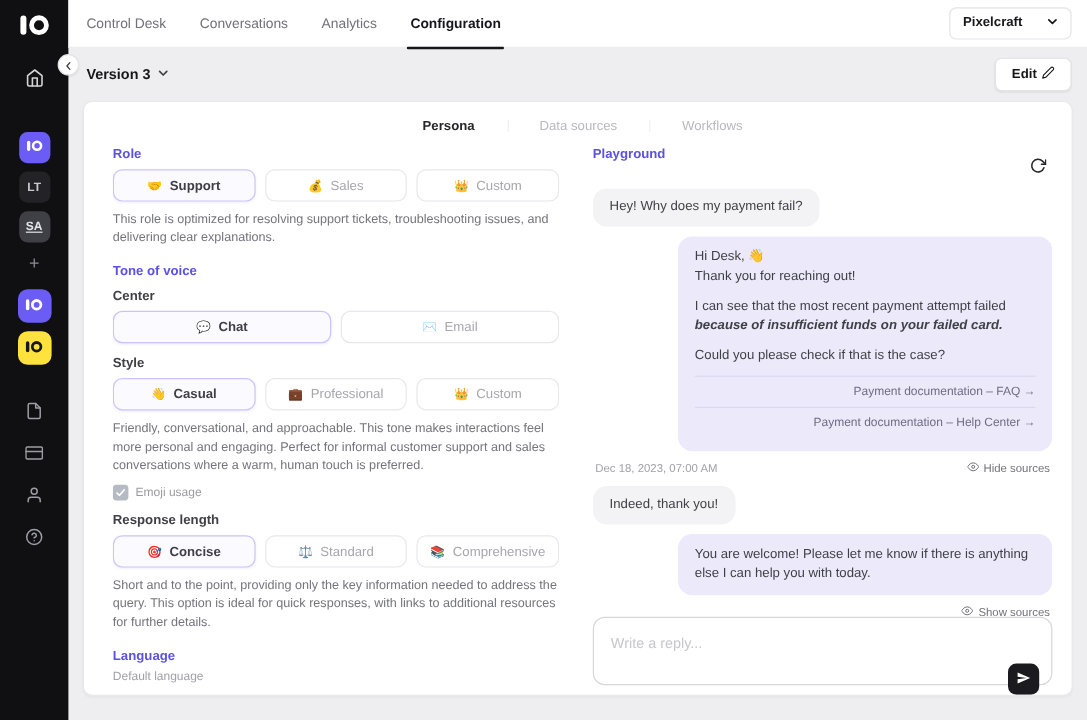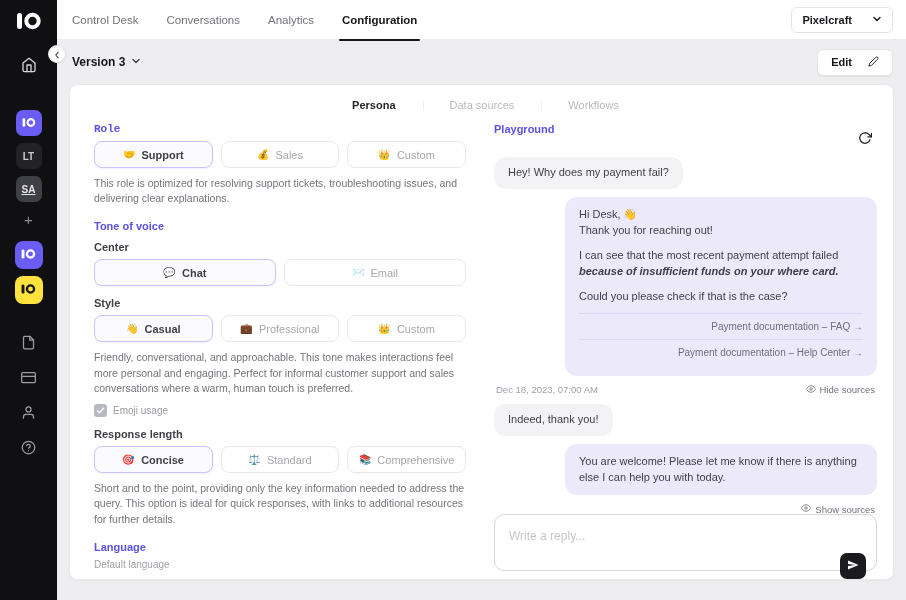--- a/index.html
+++ b/index.html
@@ -32,36 +32,36 @@
   .nav-item { height:40px; display:flex; align-items:center; padding:0 9px; margin:0 5px; font-size:11.5px; color:#71717a; position:relative; }
   .nav-item.active { color:#17171b; font-weight:700; }
   .nav-item.active::after { content:""; position:absolute; left:6px; right:6px; bottom:-1px; height:2px; background:#17171b; border-radius:2px; }
   .org-btn { margin-left:auto; display:flex; align-items:flex-start; gap:20px; background:#fff; border:1px solid #e4e4e7; border-radius:6px; padding:6px 10px; font-size:11px; font-weight:700; color:#17171b; }
 
   .back-circle { position:absolute; left:-9px; top:45px; width:18px; height:18px; border-radius:50%; background:#fff; border:1px solid #e4e4e7; display:flex; align-items:center; justify-content:center; color:#3f3f46; z-index:6; box-shadow:0 1px 2px rgba(0,0,0,.08); }
 
   .version-bar { height:44px; display:flex; align-items:center; padding:0 13px; flex-shrink:0; }
   .version-label { display:flex; align-items:center; gap:6px; font-size:12px; font-weight:700; color:#17171b; padding:4px 2px; }
   .version-label svg { color:#3f3f46; }
-  .edit-btn { margin-left:auto; display:flex; align-items:center; gap:16px; background:#fff; border:1px solid #e4e4e7; border-radius:6px; padding:6px 13px; font-size:11px; font-weight:700; color:#17171b; box-shadow:0 1px 1px rgba(0,0,0,.05); }
+  .edit-btn { margin-left:auto; display:flex; align-items:center; gap:4px; background:#fff; border:1px solid #e4e4e7; border-radius:6px; padding:6px 13px; font-size:11px; font-weight:700; color:#17171b; box-shadow:0 1px 1px rgba(0,0,0,.05); }
 
   .card { flex:1; margin:0 12px 20px 12px; background:#fff; border:1px solid #e9e9eb; border-radius:8px; box-shadow:0 1px 2px rgba(0,0,0,.03); padding:8px 16px 8px 24px; display:flex; flex-direction:column; min-height:0; overflow:hidden; }
 
   .tabs { display:flex; justify-content:center; align-items:center; height:24px; flex-shrink:0; }
   .tab { font-size:11px; color:#b8b8c0; padding:3px 27px; position:relative; }
   .tab + .tab::before { content:""; position:absolute; left:0; top:4px; bottom:4px; width:1px; background:#efeff2; }
   .tab.active { color:#27272a; font-weight:700; }
 
   .columns { flex:1; display:flex; gap:28px; min-height:0; margin-top:2px; }
   .col-left { flex:0 0 372px; overflow:hidden; }
   .col-right { flex:1; display:flex; flex-direction:column; min-width:0; }
 
   
   .section-label { font-size:11px; font-weight:700; color:#5b51e2; }
-  .mt-first { margin-top:4px;font-family:Liberation Mono, monospace; }
+  .mt-first { margin-top:4px; }
   .mt-sec { margin-top:14px; }
   .opt-row { display:grid; grid-template-columns:repeat(3,1fr); gap:8px; margin-top:6px; }
   .opt-row.two { grid-template-columns:repeat(2,1fr); }
   .opt { height:27px; border:1px solid #e8e8ec; border-radius:8px; background:#fff; display:flex; align-items:center; justify-content:center; gap:6px; font-size:11px; color:#a6a6ae; }
   .opt .emoji { font-size:10px; font-style:normal; }
   .opt.selected { border-color:#cdc3f8; background:#fbfaff; color:#3f3f46; font-weight:600; box-shadow:0 1px 2px rgba(91,81,226,.08); }
   .desc { margin-top:8px; font-size:10.5px; line-height:1.45; color:#74747d; }
   .sub-label { margin-top:9px; font-size:11px; font-weight:600; color:#3f3f46; }
   .sub-label.gap { margin-top:11px; }
   .checkbox-row { margin-top:8px; display:flex; align-items:center; gap:6px; }
@@ -301,21 +301,21 @@
             </button>
           </div>
 
           <div class="chat">
             <div class="bubble user">Hey! Why does my payment fail?</div>
 
             <div class="bubble bot">
               <div>Hi Desk, 👋</div>
               <div>Thank you for reaching out!</div>
               <div class="mt8">
-                <span>I can see that the most recent payment attempt failed </span><em class="emph">because of insufficient funds on your where card.</em>
+                <span>I can see that the most recent payment attempt failed </span><em class="emph">because of insufficient funds on your failed card.</em>
               </div>
               <div class="mt8">Could you please check if that is the case?</div>
               <div class="sources">
                 <a class="source-row">Payment documentation – FAQ →</a>
                 <a class="source-row">Payment documentation – Help Center →</a>
               </div>
             </div>
 
             <div class="meta-row">
               <span>Dec 18, 2023, 07:00 AM</span>

